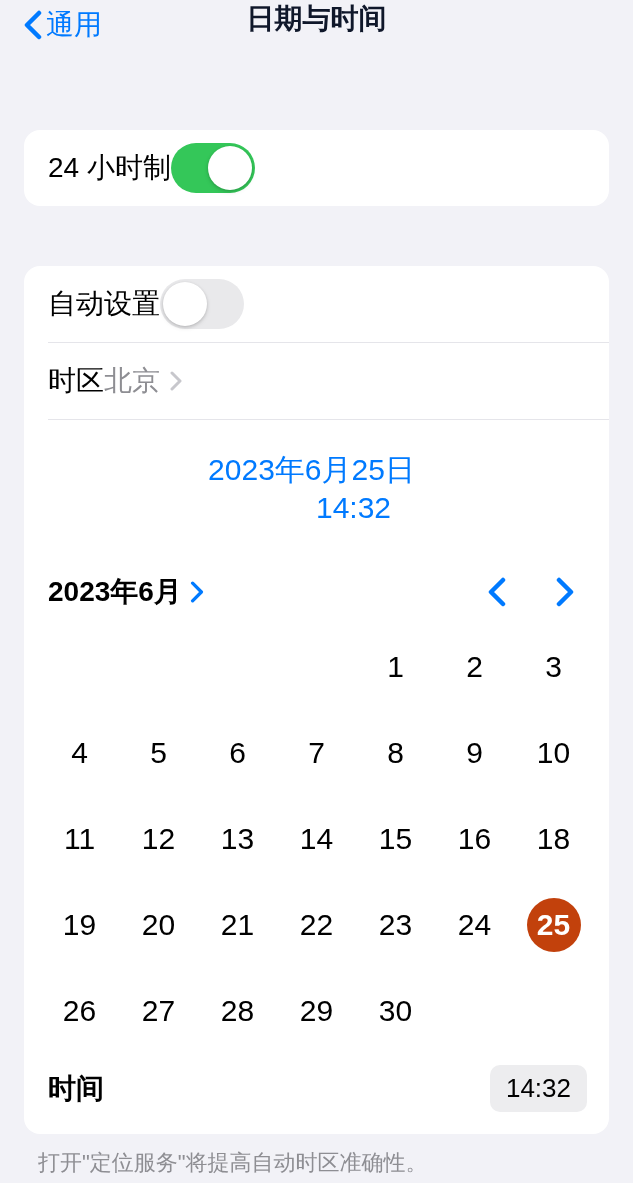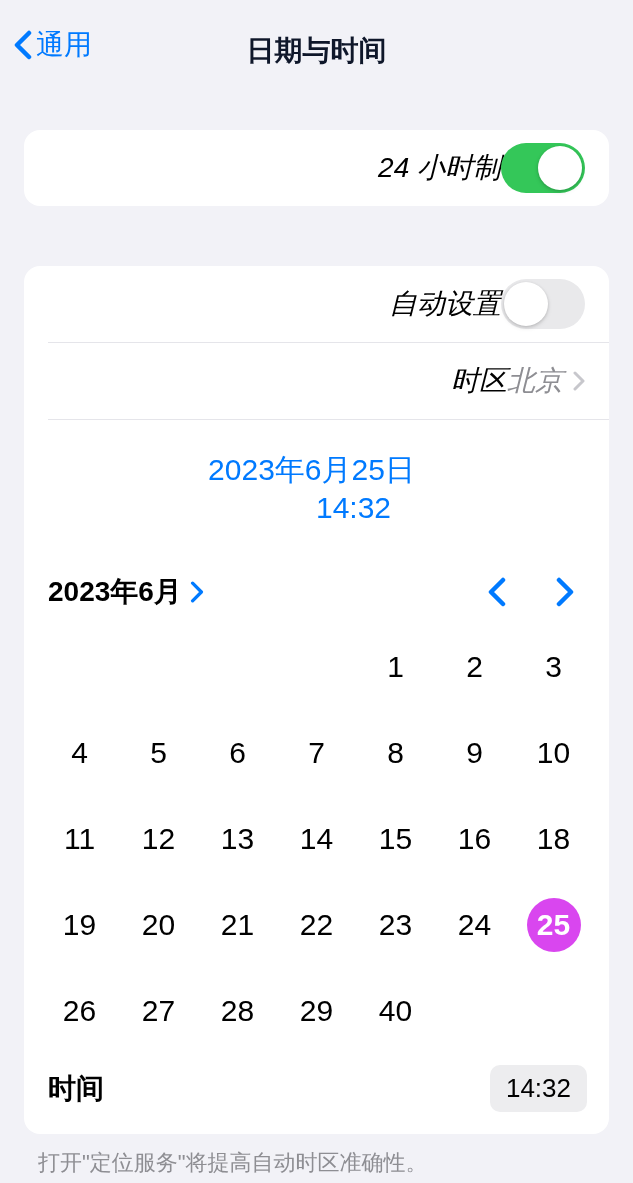--- a/index.html
+++ b/index.html
@@ -7,23 +7,23 @@
       font-family: -apple-system, BlinkMacSystemFont, "SF Pro Text", "Helvetica Neue", Arial, "PingFang SC", "Hiragino Sans GB", sans-serif;
       background: #f2f2f7;
       width: 633px;
       height: 1183px;
       overflow: hidden;
       -webkit-font-smoothing: antialiased;
     }
     .header {
       height: 70px;
       display: flex;
-      align-items: flex-end;
+      align-items: flex-start;
       position: relative;
-      padding: 0 8px;
+      padding: 0 18px;
     }
     .back-btn {
       display: flex;
       align-items: center;
       gap: 4px;
       color: #007aff;
       font-size: 28px;
       padding: 6px 6px;
       cursor: pointer;
     }
@@ -43,24 +43,23 @@
       background: #fff;
       border-radius: 16px;
       margin: 0 24px;
       overflow: hidden;
     }
     .card-1 { margin-top: 60px; }
     .card-2 { margin-top: 60px; }
     .row {
       display: flex;
       align-items: center;
-      justify-content: flex-end;
+      justify-content: flex-start;
       padding: 0 24px;
       min-height: 76px;
-      font-style: italic;
     }
     .row-label {
       font-size: 28px;
       color: #000;
     }
     .divider {
       height: 1px;
       background: #e5e5ea;
       margin-left: 24px;
     }
@@ -169,21 +168,21 @@
       color: #000;
       height: 56px;
       display: flex;
       align-items: center;
       justify-content: center;
       cursor: pointer;
       position: relative;
     }
     .day-cell.empty { cursor: default; }
     .day-cell.selected .day-num {
-      background: #d946ef;
+      background: #c2410c;
       color: #fff;
       width: 54px;
       height: 54px;
       border-radius: 27px;
       display: flex;
       align-items: center;
       justify-content: center;
       font-weight: 600;
     }
     .time-row {
@@ -358,21 +357,21 @@
       <div class="day-cell">
         <span class="day-num">27</span>
       </div>
       <div class="day-cell">
         <span class="day-num">28</span>
       </div>
       <div class="day-cell">
         <span class="day-num">29</span>
       </div>
       <div class="day-cell">
-        <span class="day-num">40</span>
+        <span class="day-num">30</span>
       </div>
     </div>
 
   <div class="time-row">
     <div class="time-row-label">时间</div>
     <div class="time-pill">14:32</div>
   </div>
 </div>
 
 <div class="footer-text">打开"定位服务"将提高自动时区准确性。</div>

